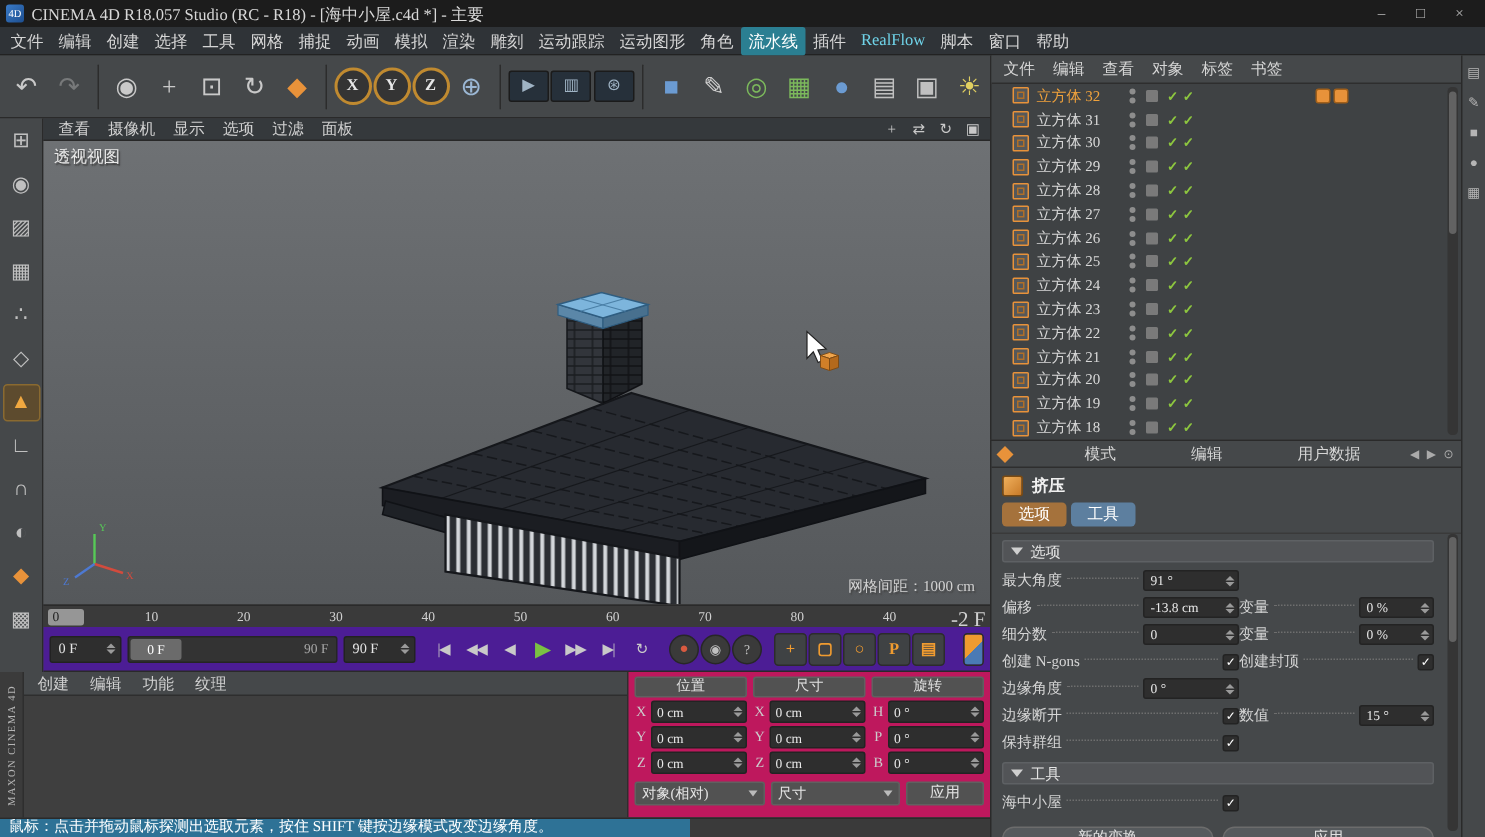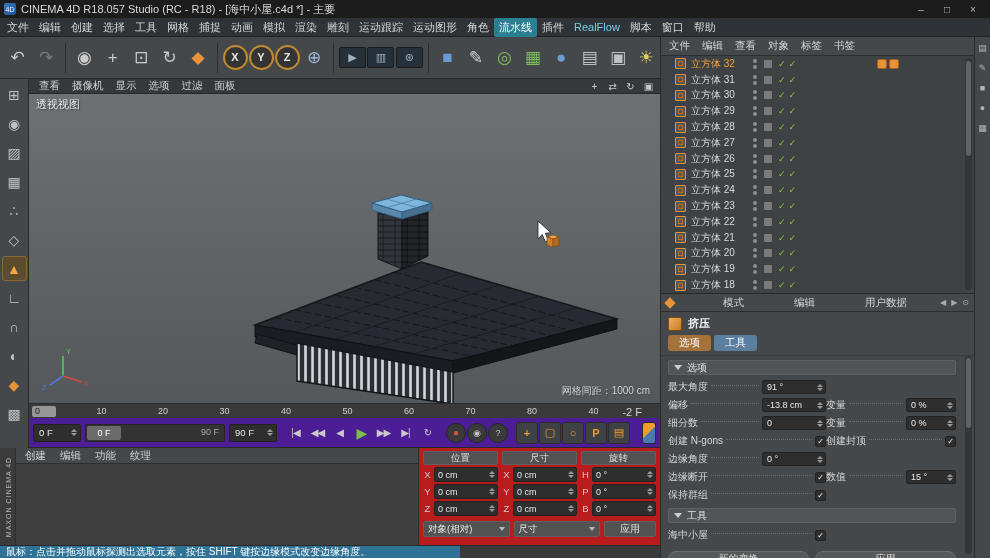--- a/index.html
+++ b/index.html
@@ -1,18 +1,18 @@
 <!DOCTYPE html>
 <html><head>
 <meta charset="utf-8">
 <style>
   *{margin:0;padding:0;box-sizing:border-box;}
   html,body{width:990px;height:558px;overflow:hidden;}
   body{font-family:"Liberation Sans","DejaVu Sans",sans-serif;background:#2a2a2a;}
-  .app{position:relative;width:990px;height:558px;background:#4b4b4b;color:#ccc;font-size:11px;}
+  .app{position:relative;width:990px;height:558px;background:#4b4b4b;color:#ccc;font-size:11px;font-family:Liberation Serif, serif;}
 
   
   .titlebar{position:absolute;left:0;top:0;width:990px;height:18px;background:#1c1c1c;display:flex;align-items:center;padding:0 4px;gap:5px;}
   .app-icon{width:12px;height:12px;background:linear-gradient(135deg,#3a7bc8,#1d4e8f);border-radius:2px;color:#fff;font-size:7px;display:flex;align-items:center;justify-content:center;flex:0 0 auto;}
   .title-text{color:#d8d8d8;font-size:11px;white-space:nowrap;}
   .win-controls{margin-left:auto;display:flex;}
   .win-btn{width:26px;height:18px;display:flex;align-items:center;justify-content:center;color:#bbb;font-size:10px;}
 
   
   .menubar{position:absolute;left:0;top:18px;width:990px;height:19px;background:#2f3337;display:flex;align-items:center;padding-left:2px;border-bottom:1px solid #222;}
@@ -48,21 +48,21 @@
   .vp-label{position:absolute;left:7px;top:3px;color:#e8e8e8;font-size:11px;text-shadow:1px 1px 1px #3a3a3a;}
   .vp-grid-info{position:absolute;right:10px;bottom:5px;color:#d2d2d2;font-size:10px;text-shadow:1px 1px 1px #444;}
   .scene{position:absolute;left:0;top:0;}
 
   
   .timeline-ruler{position:absolute;left:29px;top:403px;width:631px;height:15px;background:#3a3a3a;border-top:1px solid #2a2a2a;}
   .frame-marker{position:absolute;left:3px;top:2px;width:24px;height:11px;background:#969696;border-radius:2px;}
   .ruler-ticks{position:relative;display:flex;padding-left:6px;z-index:1;}
   .tick{width:61.5px;font-size:9px;color:#d0d0d0;padding-top:2px;}
   .ruler-ticks .tick:first-of-type{color:#1e1e1e;}
-  .ruler-end{position:absolute;right:18px;top:2px;font-size:11px;color:#d0d0d0;z-index:1;}
+  .ruler-end{position:absolute;right:3px;top:2px;font-size:14px;color:#d0d0d0;z-index:1;}
 
   
   .transport{position:absolute;left:29px;top:418px;width:631px;height:30px;background:#4c1d95;display:flex;align-items:center;padding:0 4px;border-bottom:1px solid #2a2a2a;}
   .frame-field{height:18px;width:48px;background:#2e2e2e;border:1px solid #222;border-radius:2px;display:flex;align-items:center;padding:0 3px 0 5px;color:#e5e5e5;font-size:9.5px;flex:0 0 auto;}
   .powerslider{height:18px;flex:0 0 140px;background:#333;border:1px solid #252525;border-radius:2px;position:relative;margin:0 4px;}
   .ps-handle{position:absolute;left:1px;top:1px;width:34px;height:14px;background:#6b6b6b;border-radius:2px;color:#fff;font-size:9px;display:flex;align-items:center;justify-content:center;}
   .ps-end{position:absolute;right:5px;top:2px;font-size:9px;color:#a8a8a8;}
   .tr-group{display:flex;gap:1px;margin-left:8px;}
   .tr-btn{width:21px;height:22px;display:flex;align-items:center;justify-content:center;}
   .tr-btn span{color:#c9c9c9;font-size:10px;letter-spacing:-1px;}
@@ -76,21 +76,21 @@
 
   
   .maxon-strip{position:absolute;left:0;top:448px;width:16px;height:97px;background:#3b3b3b;border-right:1px solid #2e2e2e;overflow:hidden;}
   .maxon-text{position:absolute;top:50%;left:50%;transform:translate(-50%,-50%) rotate(-90deg);white-space:nowrap;font-size:7px;letter-spacing:1px;color:#b5b5b5;}
   .material-manager{position:absolute;left:16px;top:448px;width:402px;height:97px;background:#3f3f3f;}
   .mm-menubar{height:16px;background:#45484a;border-bottom:1px solid #2e2e2e;display:flex;align-items:center;padding-left:2px;}
   .mm-item{padding:0 7px;font-size:10.5px;color:#d0d0d0;}
   .mm-body{height:80px;}
 
   
-  .coord-manager{position:absolute;left:418px;top:448px;width:242px;height:97px;background:#b91c1c;border-left:1px solid #2e2e2e;padding:3px 4px;}
+  .coord-manager{position:absolute;left:418px;top:448px;width:242px;height:97px;background:#be185d;border-left:1px solid #2e2e2e;padding:3px 4px;}
   .cm-grid{display:grid;grid-template-columns:1fr 1fr 1fr;gap:4px;}
   .cm-col-header{background:#525252;border:1px solid #606060;border-radius:2px;text-align:center;font-size:9.5px;color:#e0e0e0;height:14px;line-height:12px;}
   .cm-row{display:flex;align-items:center;gap:2px;margin-top:2px;height:15px;}
   .cm-axis{width:9px;font-size:9.5px;color:#ccc;text-align:center;}
   .cm-field{flex:1;height:15px;background:#2e2e2e;border:1px solid #232323;border-radius:2px;color:#e8e8e8;font-size:9px;display:flex;align-items:center;padding:0 2px 0 3px;}
   .cm-bottom{display:flex;gap:4px;margin-top:5px;}
   .cm-dropdown{flex:1;height:16px;background:#525252;border:1px solid #606060;border-radius:2px;font-size:9.5px;color:#e5e5e5;display:flex;align-items:center;padding:0 4px;}
   .dd-arrow{margin-left:auto;width:0;height:0;border-left:3px solid transparent;border-right:3px solid transparent;border-top:4px solid #bbb;}
   .apply-btn{width:52px;height:16px;background:#525252;border:1px solid #606060;border-radius:2px;font-size:10px;color:#e5e5e5;text-align:center;line-height:14px;}
 

